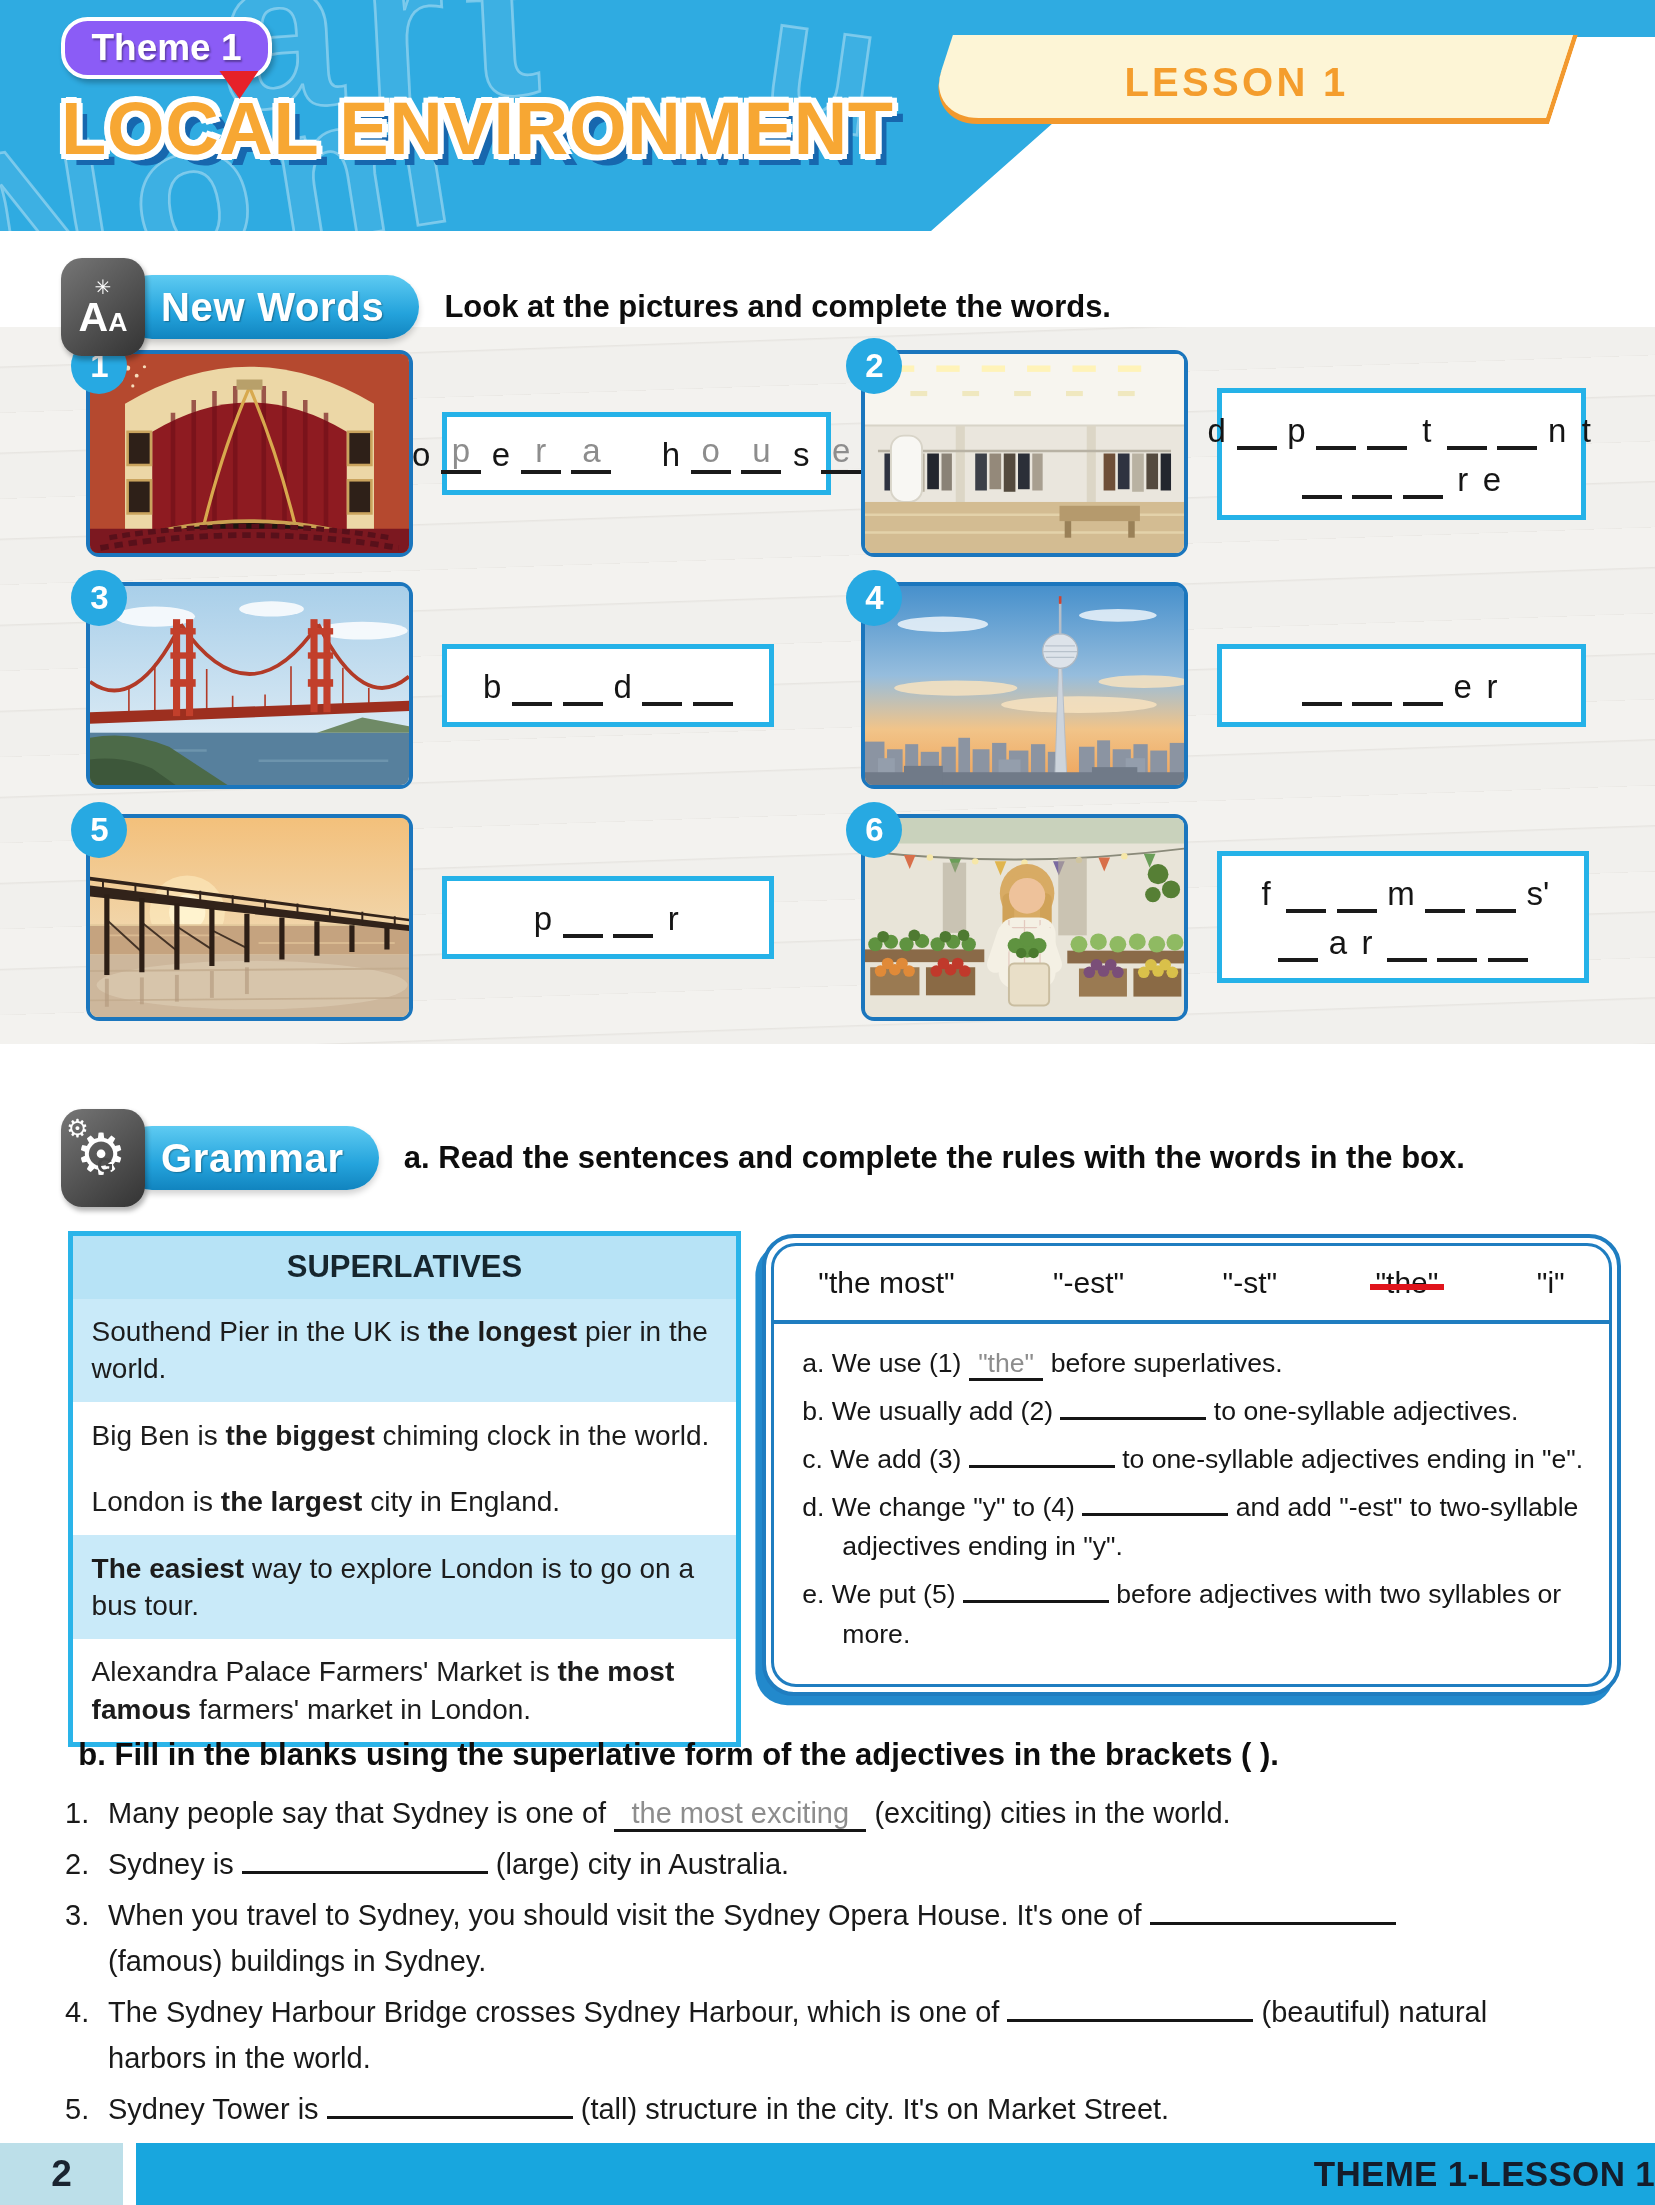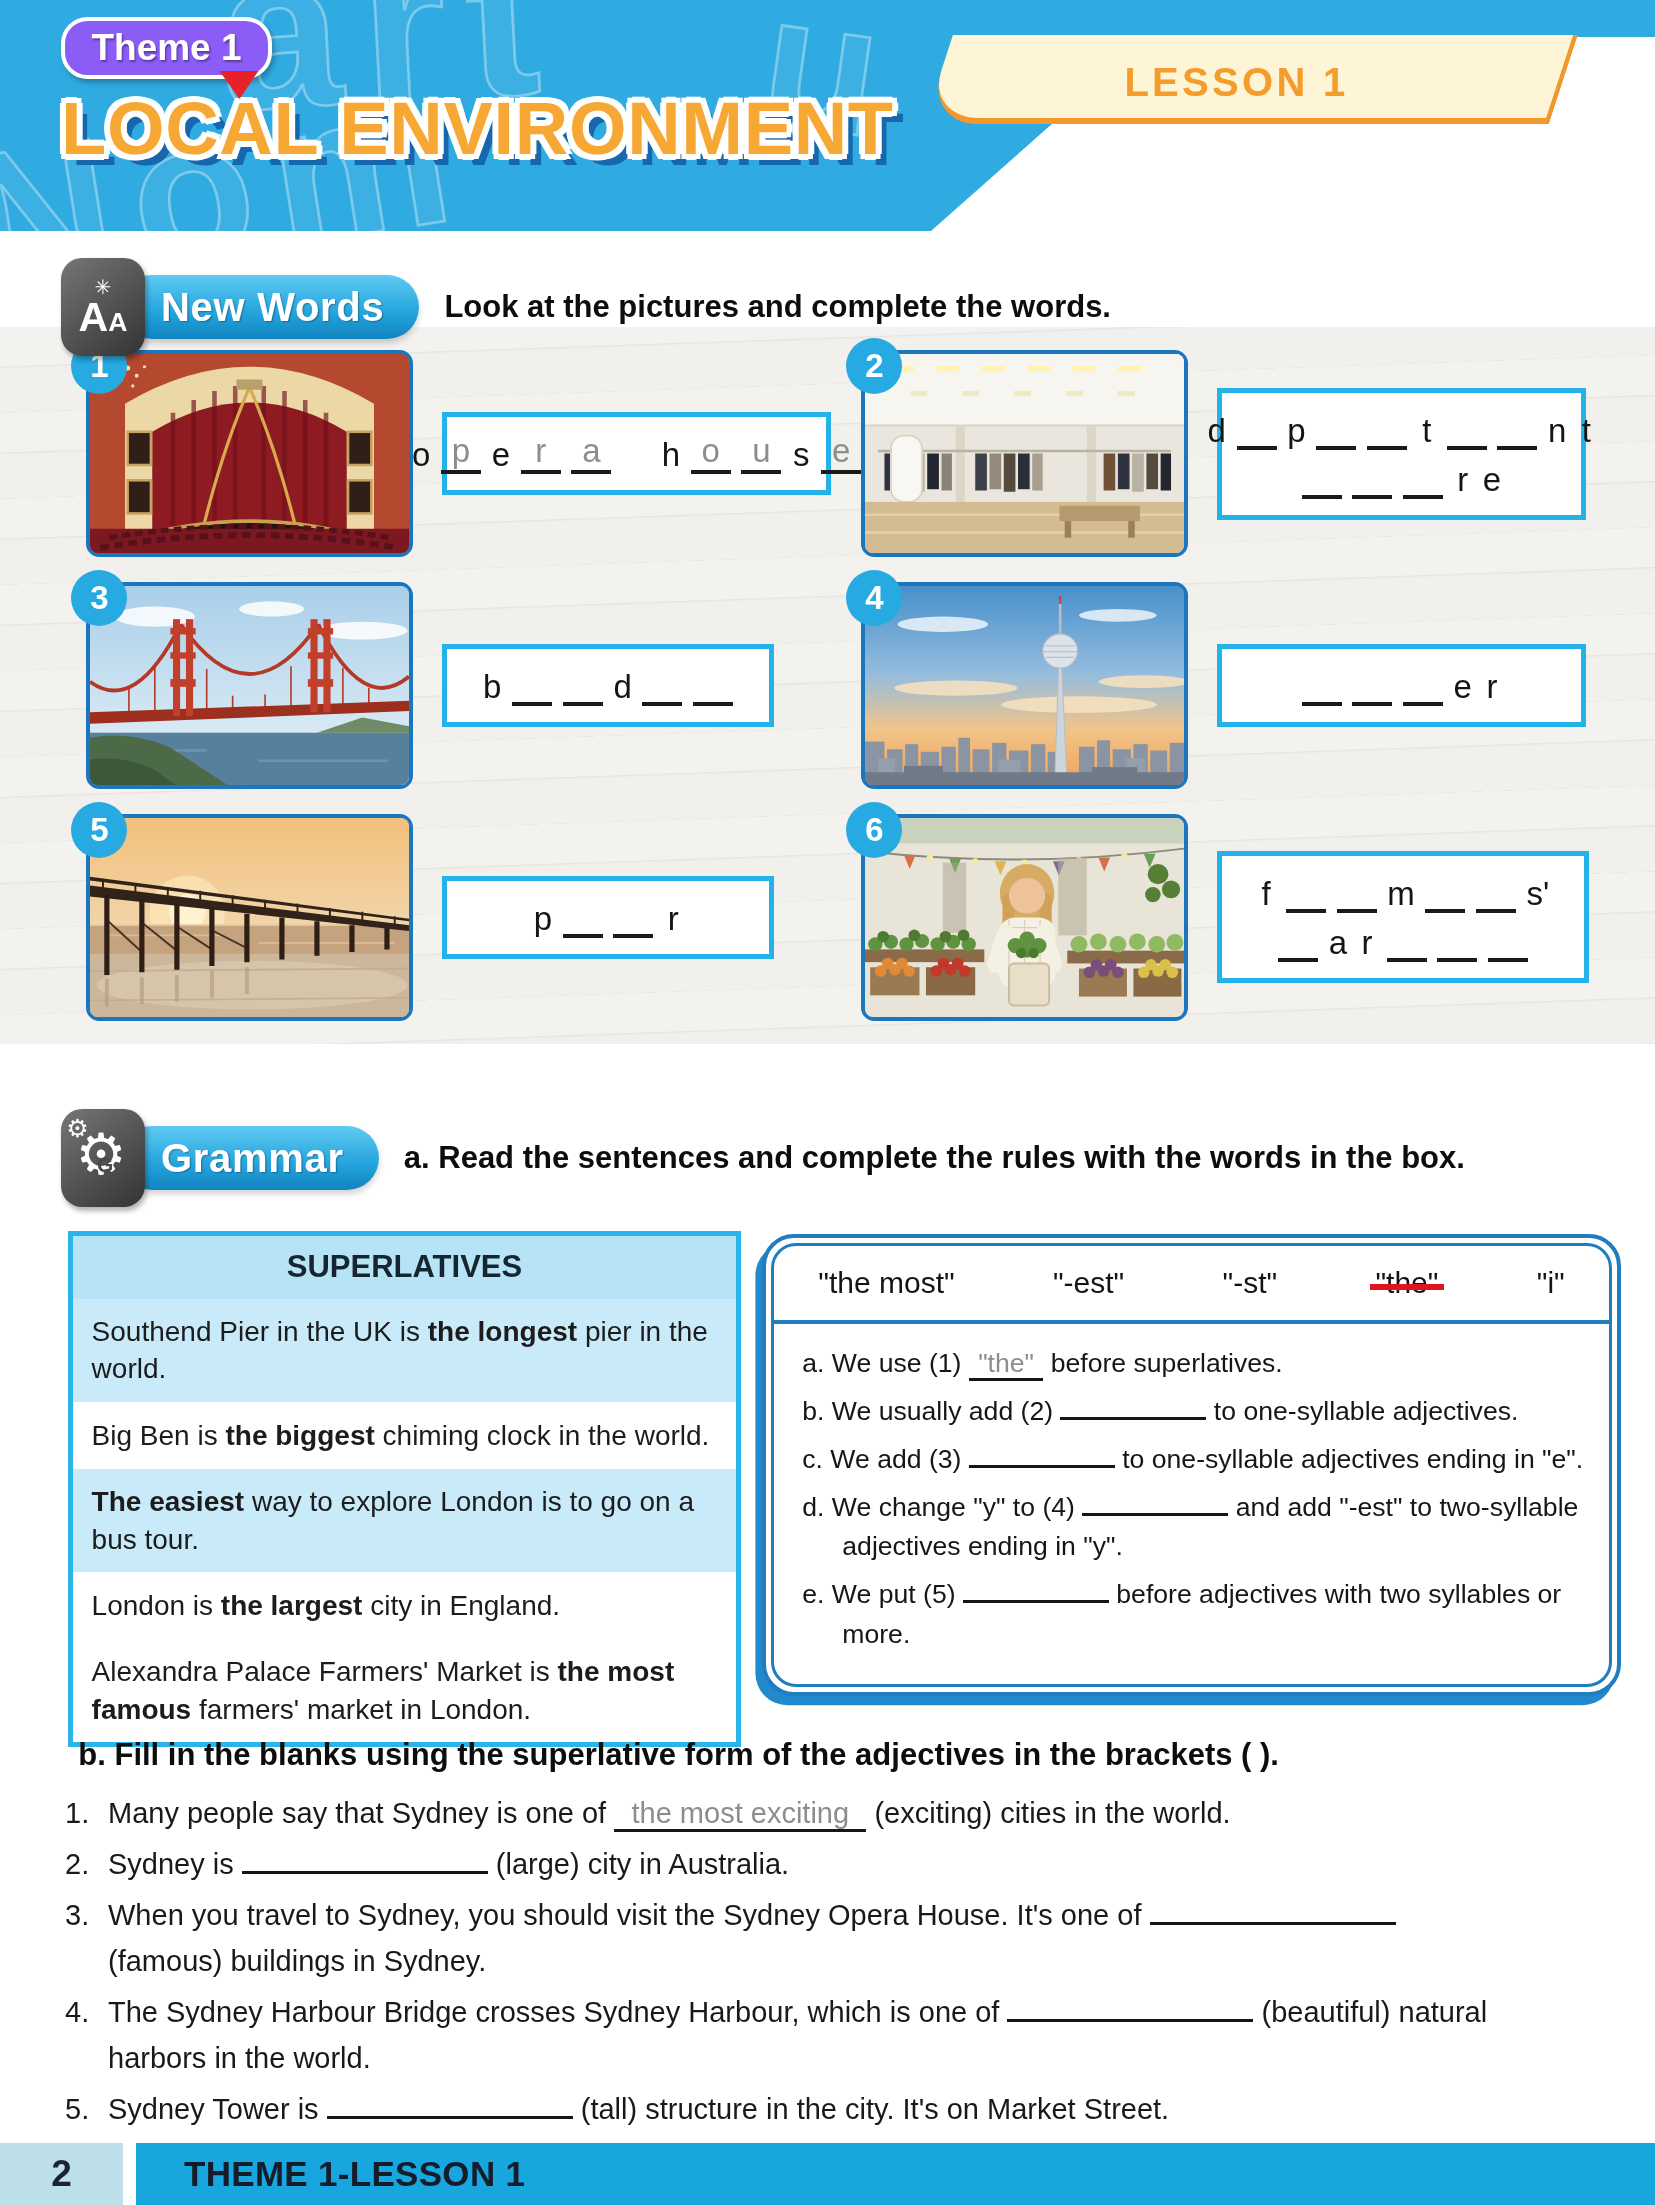--- a/index.html
+++ b/index.html
@@ -104,21 +104,21 @@
   .ex-b{position:absolute;top:1737px;left:65px;width:1537px;}
   .ex-title{font-size:31px;font-weight:700;color:#0d0d0d;margin-bottom:18px;padding-left:13.3px;}
   .ex-item{display:flex;font-size:29px;line-height:1.58;color:#191919;margin-bottom:5.3px;}
   .ex-num{width:43px;flex:none;}
   .ex-text{flex:1;max-width:1443px;}
   .ex-blank{width:246px;}
   .ex-ans{padding:0 17.3px;}
 
   
   .footer-bar{position:absolute;top:2143px;left:136px;right:0;height:62px;background:#18a6de;
-    display:flex;align-items:center;}
+    display:flex;align-items:center;justify-content:flex-end;}
   .footer-label{margin-left:48px;font-size:35px;font-weight:800;color:#151d2b;letter-spacing:0.3px;}
   .page-num-box{position:absolute;top:2143px;left:0;width:123px;height:62px;background:#bcdfe9;
     display:flex;align-items:center;justify-content:center;font-size:37px;font-weight:800;color:#1a2430;}
 </style>
 </head>
 <body>
 
 <div class="page">
 
   <div class="header">
@@ -665,22 +665,22 @@
       </div>
     </div>
     <div class="section-instruction">a. Read the sentences and complete the rules with the words in the box.</div>
   </div>
 
   <div class="sup-table">
     <div class="sup-title">SUPERLATIVES</div>
     <div id="sup-rows">
         <div class="sup-row alt"><span>Southend Pier in the UK is </span><span class="bold">the longest</span><span> pier in the world.</span></div>
         <div class="sup-row"><span>Big Ben is </span><span class="bold">the biggest</span><span> chiming clock in the world.</span></div>
+        <div class="sup-row"><span>London is </span><span class="bold">the largest</span><span> city in England.</span></div>
         <div class="sup-row alt"><span class="bold">The easiest</span><span> way to explore London is to go on a bus tour.</span></div>
-        <div class="sup-row"><span>London is </span><span class="bold">the largest</span><span> city in England.</span></div>
         <div class="sup-row"><span>Alexandra Palace Farmers' Market is </span><span class="bold">the most famous</span><span> farmers' market in London.</span></div>
       </div>
   </div>
 
   <div class="rules-box">
     <div class="rules-inner">
       <div class="word-bank" id="word-bank">
           <span class="wb">"the most"</span>
           <span class="wb">"-est"</span>
           <span class="wb">"-st"</span>

